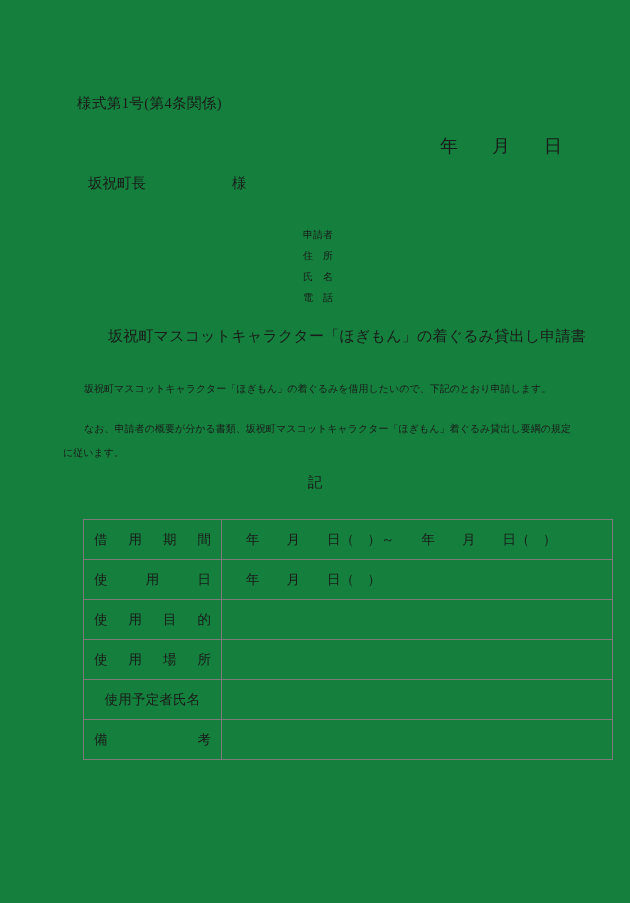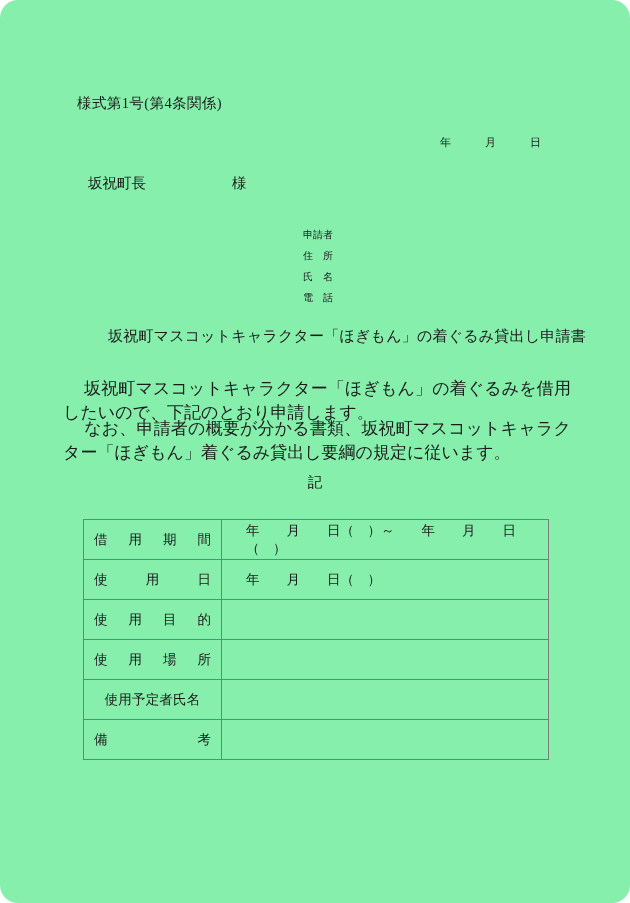--- a/index.html
+++ b/index.html
@@ -13,41 +13,40 @@
     height: 903px;
     position: relative;
     font-family: "Liberation Serif", "DejaVu Serif", serif;
     color: #1a1a1a;
     overflow: hidden;
   }
 
   .page {
     position: absolute;
     inset: 0;
-    background: #86efac;
-    border-radius: 18px;
+    background: #15803d;
   }
 
   
   .abs { position: absolute; white-space: nowrap; }
   .ln  { line-height: 1.0; }
 
   
   .form-no {
     left: 77px;
     top: 96px;
     font-size: 14.5px;
     letter-spacing: 0.4px;
   }
 
   
   .date-line {
     left: 440px;
     top: 137px;
-    font-size: 11px;
+    font-size: 18px;
   }
   .date-line .seg { display: inline-block; }
   .date-line .gap-a { display: inline-block; width: 34px; }
   .date-line .gap-b { display: inline-block; width: 34px; }
 
   
   .addressee {
     left: 88px;
     top: 176px;
     font-size: 14.5px;
@@ -72,21 +71,21 @@
     top: 329px;
     font-size: 15px;
     letter-spacing: 0.2px;
   }
 
   
   .body-para {
     position: absolute;
     left: 63px;
     width: 508px;
-    font-size: 17px;
+    font-size: 10px;
     line-height: 24px;
     text-align: justify;
     text-justify: inter-character;
   }
   .para1 { top: 377px; }
   .para2 { top: 417px; }
   .indent1 { display: inline-block; width: 21px; }
 
   
   .ki {
@@ -96,21 +95,21 @@
     width: 630px;
     text-align: center;
     font-size: 14.5px;
   }
 
   
   .form-table {
     position: absolute;
     left: 83px;
     top: 519px;
-    width: 466px;
+    width: 530px;
     border-collapse: collapse;
     table-layout: fixed;
   }
   .form-table td {
     border: 1px solid #7b7b7b;
     height: 39px;
     padding: 0;
     font-size: 13.5px;
     vertical-align: middle;
   }

